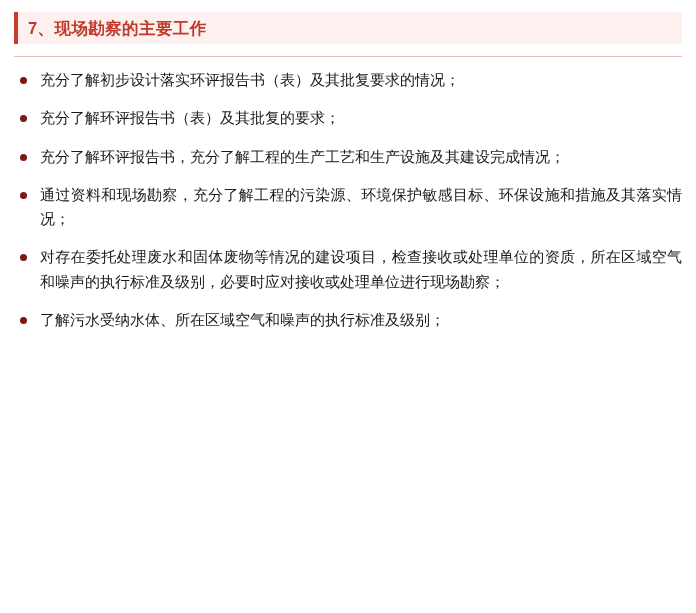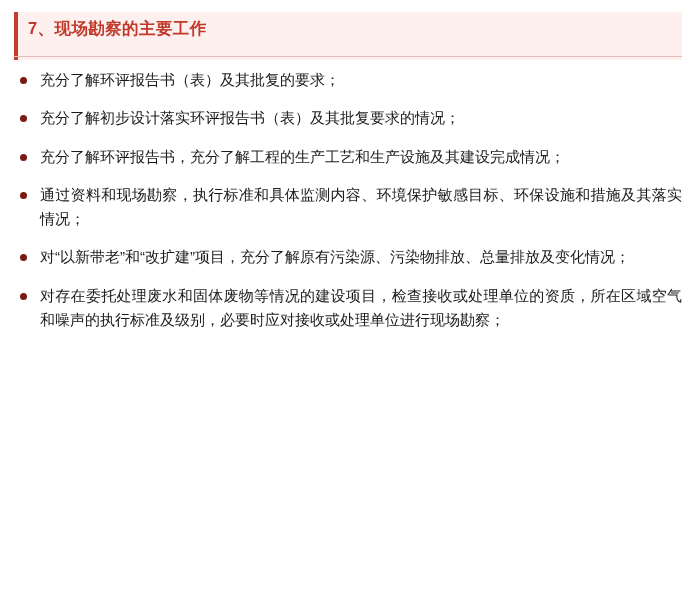--- a/index.html
+++ b/index.html
@@ -17,24 +17,24 @@
     position: relative;
     width: 696px;
     height: 613px;
     box-sizing: border-box;
     padding: 0;
   }
   
   .header {
     position: relative;
     margin: 12px 14px 0 14px;
-    height: 48px;
+    height: 32px;
     background: #fdf0ef;
     display: flex;
-    align-items: flex-start;
+    align-items: center;
     box-sizing: border-box;
   }
   .header-accent {
     position: absolute;
     left: 0;
     top: 0;
     width: 4px;
     height: 100%;
     background: #c63c2f;
   }
@@ -94,37 +94,37 @@
 
   <div class="header" style="background: rgb(253, 240, 239);">
     <span class="header-accent" style="background: rgb(198, 60, 47);"></span>
     <span class="header-title" style="color: rgb(192, 57, 43);">7、现场勘察的主要工作</span>
   </div>
   <div class="header-rule"></div>
 
   <ul class="list">
     <li class="list-item">
       <span class="bullet" style="background: rgb(123, 26, 18);"></span>
-      <span class="text">充分了解环评报告书（表）及其批复的要求；</span>
+      <span class="text">充分了解初步设计落实环评报告书（表）及其批复要求的情况；</span>
     </li>
     <li class="list-item">
       <span class="bullet" style="background: rgb(123, 26, 18);"></span>
-      <span class="text">充分了解初步设计落实环评报告书（表）及其批复要求的情况；</span>
+      <span class="text">充分了解环评报告书（表）及其批复的要求；</span>
     </li>
     <li class="list-item">
       <span class="bullet" style="background: rgb(123, 26, 18);"></span>
       <span class="text">充分了解环评报告书，充分了解工程的生产工艺和生产设施及其建设完成情况；</span>
     </li>
     <li class="list-item">
       <span class="bullet" style="background: rgb(123, 26, 18);"></span>
-      <span class="text">通过资料和现场勘察，执行标准和具体监测内容、环境保护敏感目标、环保设施和措施及其落实情况；</span>
-    </li>
-    <li class="list-item">
-      <span class="bullet" style="background: rgb(123, 26, 18);"></span>
-      <span class="text">对“以新带老”和“改扩建”项目，充分了解原有污染源、污染物排放、总量排放及变化情况；</span>
+      <span class="text">通过资料和现场勘察，充分了解工程的污染源、环境保护敏感目标、环保设施和措施及其落实情况；</span>
     </li>
     <li class="list-item">
       <span class="bullet" style="background: rgb(123, 26, 18);"></span>
       <span class="text">对存在委托处理废水和固体废物等情况的建设项目，检查接收或处理单位的资质，所在区域空气和噪声的执行标准及级别，必要时应对接收或处理单位进行现场勘察；</span>
+    </li>
+    <li class="list-item">
+      <span class="bullet" style="background: rgb(123, 26, 18);"></span>
+      <span class="text">了解污水受纳水体、所在区域空气和噪声的执行标准及级别；</span>
     </li>
   </ul>
 
 </div>
 
 </body></html>

